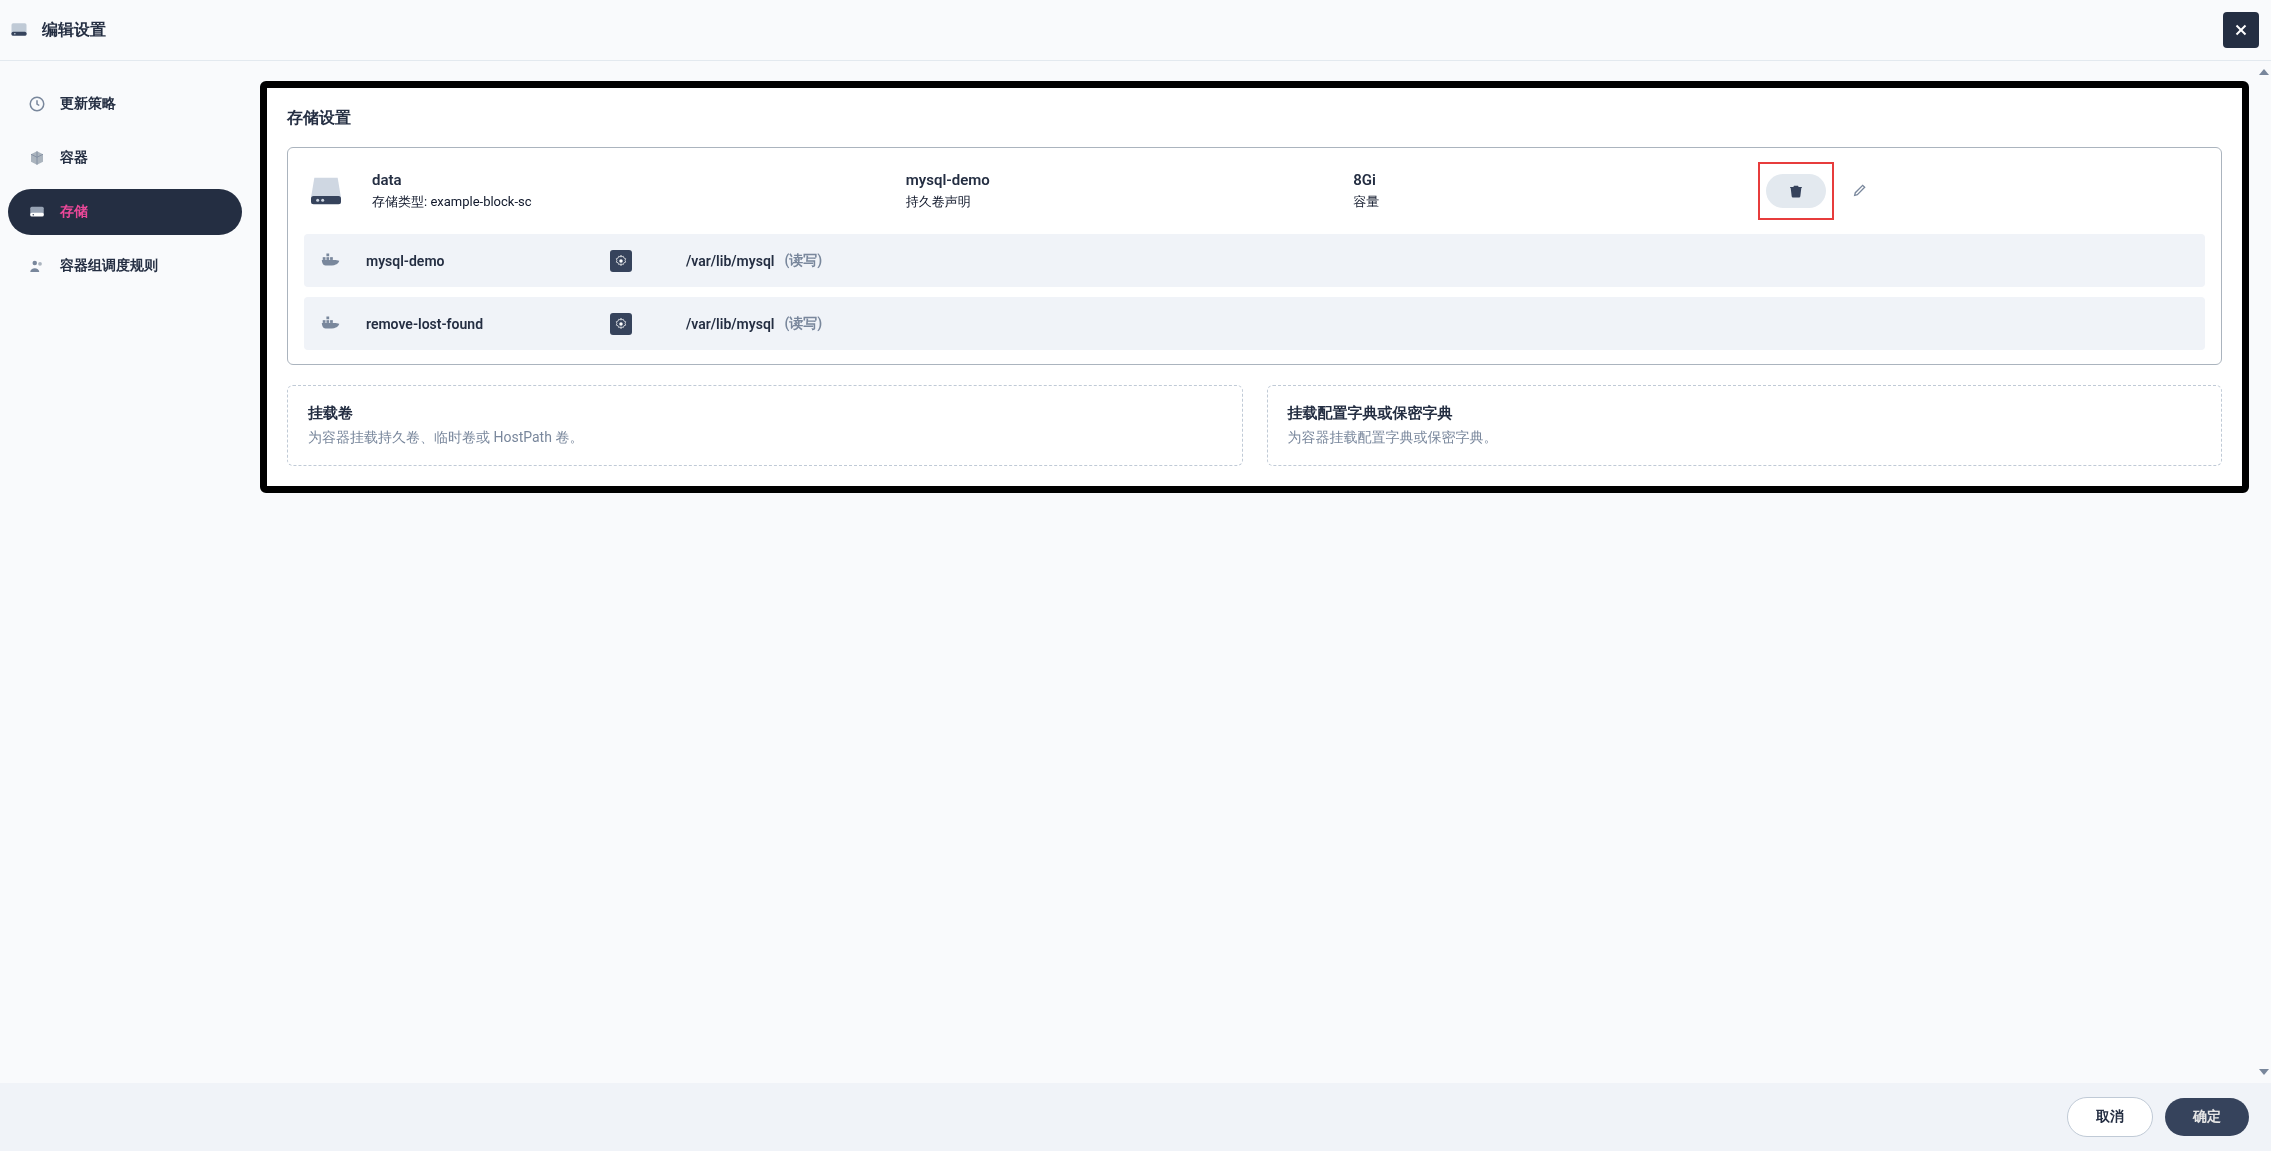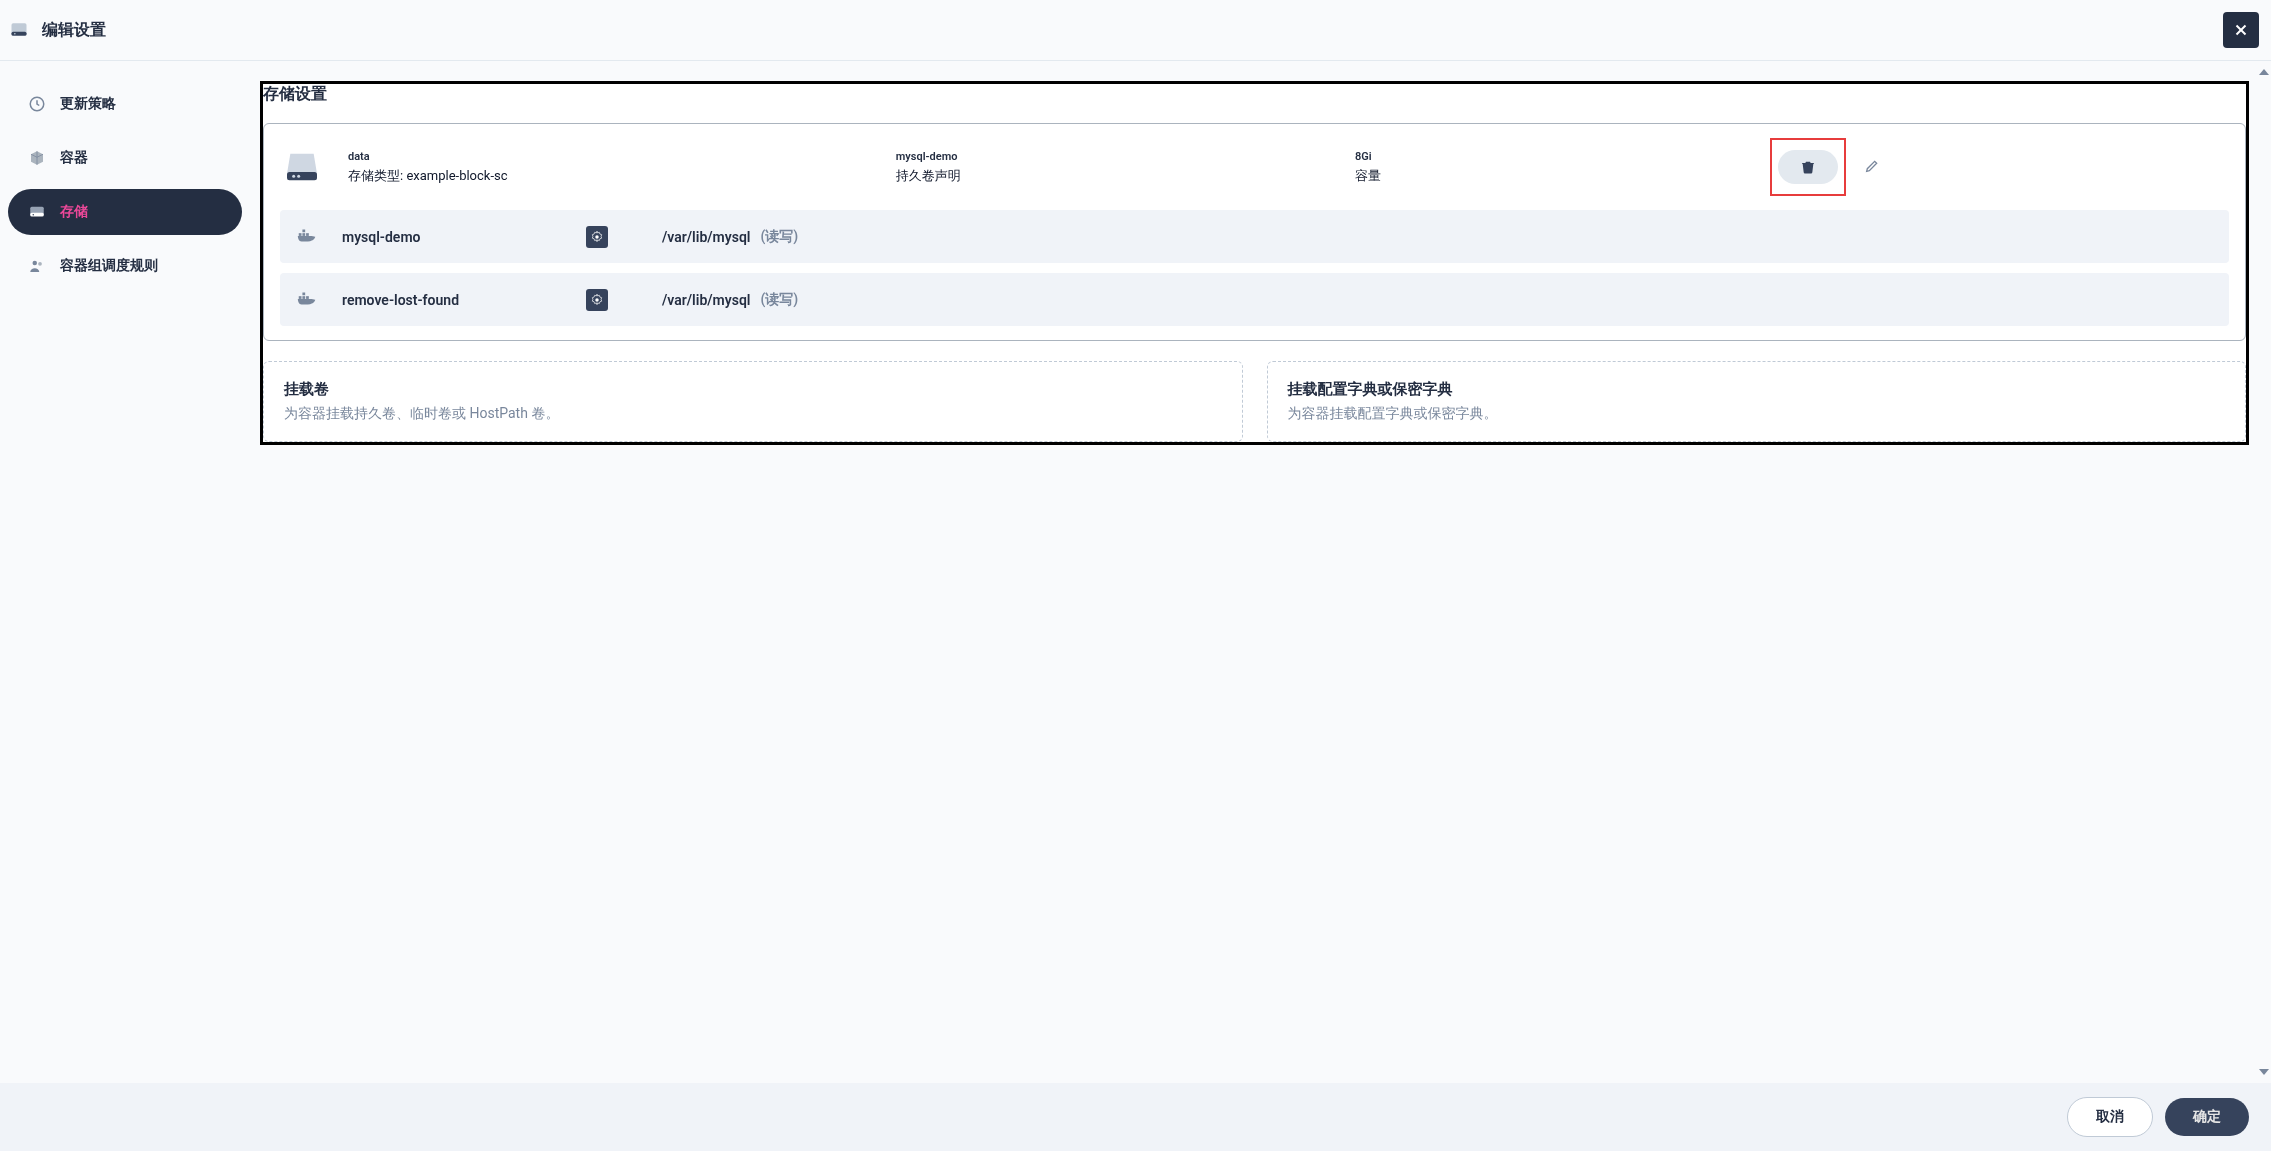--- a/index.html
+++ b/index.html
@@ -76,22 +76,23 @@
     display:flex; align-items:center; justify-content:center;
   }
   .main {
     flex: 1;
     padding: 20px 22px 20px 10px;
     overflow-y: auto;
     position: relative;
   }
   .panel {
     background: #fff;
-    border-radius: 0;
-    border: 3px solid #000000;
+    border-radius: 6px;
+    border: 7px solid #000000;
+    padding: 20px;
   }
   .panel-title {
     font-size: 16px;
     font-weight: 600;
     margin-bottom: 18px;
   }
   .volume-card {
     border: 1px solid #abb4be;
     border-radius: 6px;
     padding: 14px 16px;
@@ -103,21 +104,21 @@
     gap: 16px;
     margin-bottom: 14px;
   }
   .disk-icon {
     width: 44px; height: 44px;
     display:flex; align-items:center; justify-content:center;
   }
   .vol-col .top {
     font-weight: 600;
     color: #242e42;
-    font-size: 11px;
+    font-size: 15px;
   }
   .vol-col .bottom {
     color: #0f172a;
     font-size: 13px;
     margin-top: 4px;
   }
   .vol-actions {
     display: flex;
     align-items: center;
     gap: 18px;

